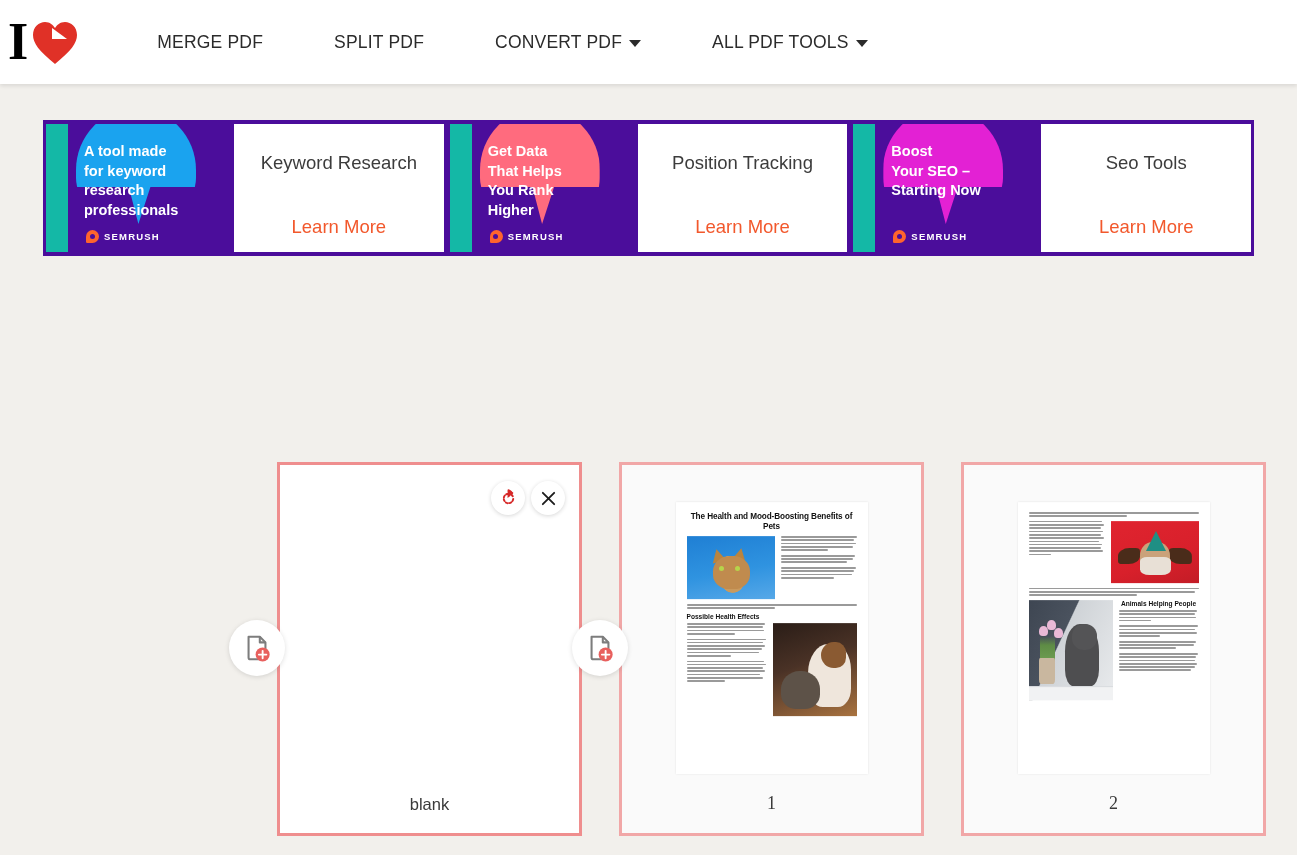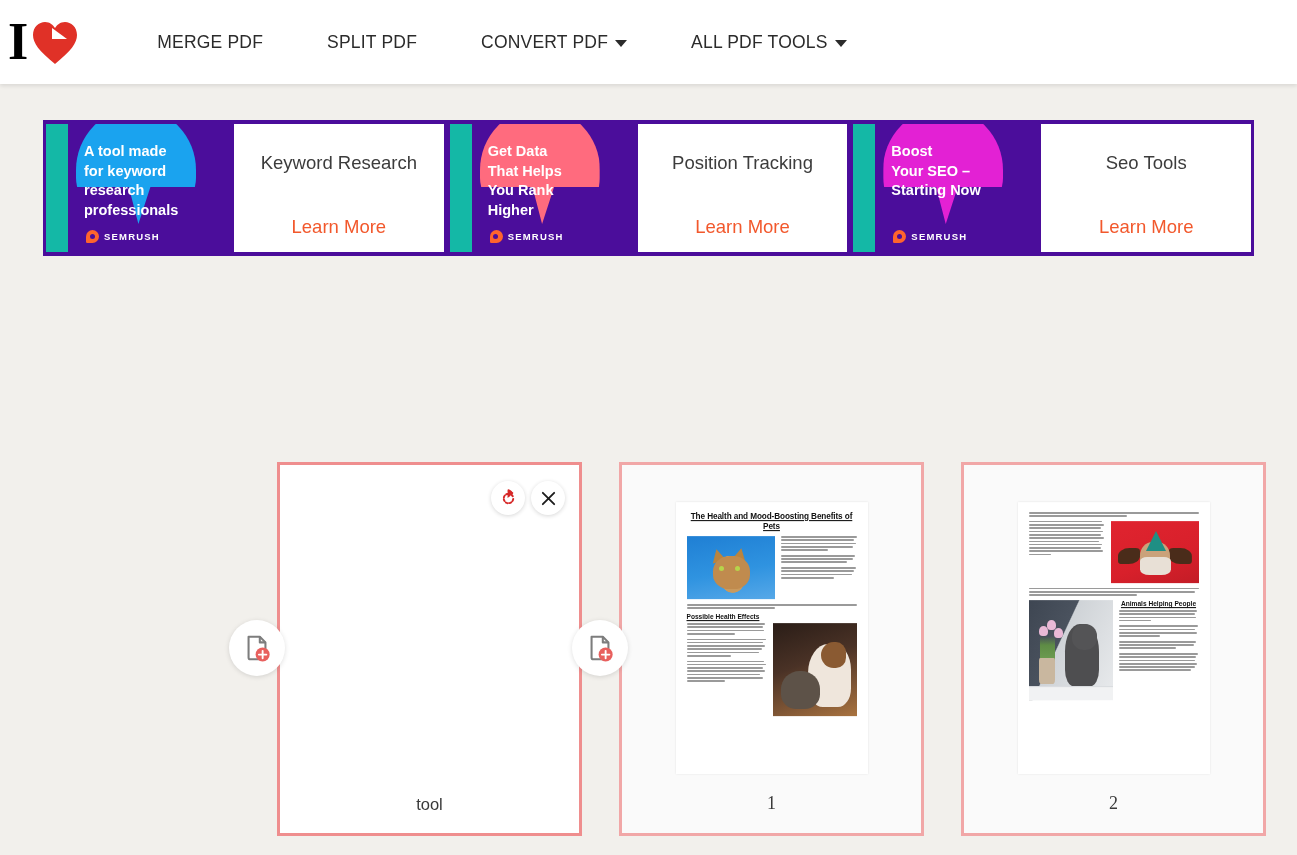--- a/index.html
+++ b/index.html
@@ -36,21 +36,21 @@
     display: inline-block;
     width: 48px; height: 46px;
     position: relative;
     margin: 0 2px 0 4px;
   }
   .logo .lg-pdf { line-height: 1; margin-left: 2px; }
 
   .nav {
     display: flex; align-items: center;
     margin-left: 48px;
-    gap: 8px;
+    gap: 15px;
   }
   .nav-item {
     font-family: "Liberation Sans", sans-serif;
     font-size: 17.5px;
     font-weight: 500;
     color: #2b2b2b;
     letter-spacing: 0.2px;
     padding: 10px 28px;
     cursor: pointer;
     white-space: nowrap;
@@ -193,21 +193,20 @@
 
   .thumb {
     position: absolute;
     top: 50%; left: 50%;
     transform: translate(-50%, -54%);
     width: 192px; height: 272px;
     background: #ffffff;
     box-shadow: 0 0 2px rgba(0,0,0,0.10);
     overflow: hidden;
     padding: 10px 11px;
-    text-decoration: underline;
   }
   .page-label {
     position: relative;
     z-index: 3;
     font-size: 16.5px;
     color: #3a3a3a;
     margin-bottom: 19px;
     font-family: "Liberation Sans", sans-serif;
   }
   .page-label.serif-num {
@@ -519,21 +518,21 @@
           <path d="M12 4 V1 L17 5 L12 9 Z" fill="#d62828"></path>
           <path d="M12 6 A6 6 0 0 1 17.4 9.2" fill="none" stroke="#d62828" stroke-width="2.4" stroke-linecap="round"></path>
         </svg>
       </button>
       <button class="tool-btn">
         <svg width="17" height="17" viewBox="0 0 24 24" aria-hidden="true">
           <path d="M4 4 L20 20 M20 4 L4 20" stroke="#1c1c1c" stroke-width="2.6" stroke-linecap="round"></path>
         </svg>
       </button>
     </div>
-    <div class="page-label">tool</div>
+    <div class="page-label">blank</div>
   </div>
 
   <div class="page-card" id="card-1">
     <div class="thumb">
       <div class="doc-h1">The Health and Mood-Boosting Benefits of Pets</div>
       <div class="row">
         <div class="photo photo-cat-sky" style="width:88px;height:63px;">
           <span class="cat-ear l"></span>
             <span class="cat-ear r"></span>
           <span class="cat-head"></span>

